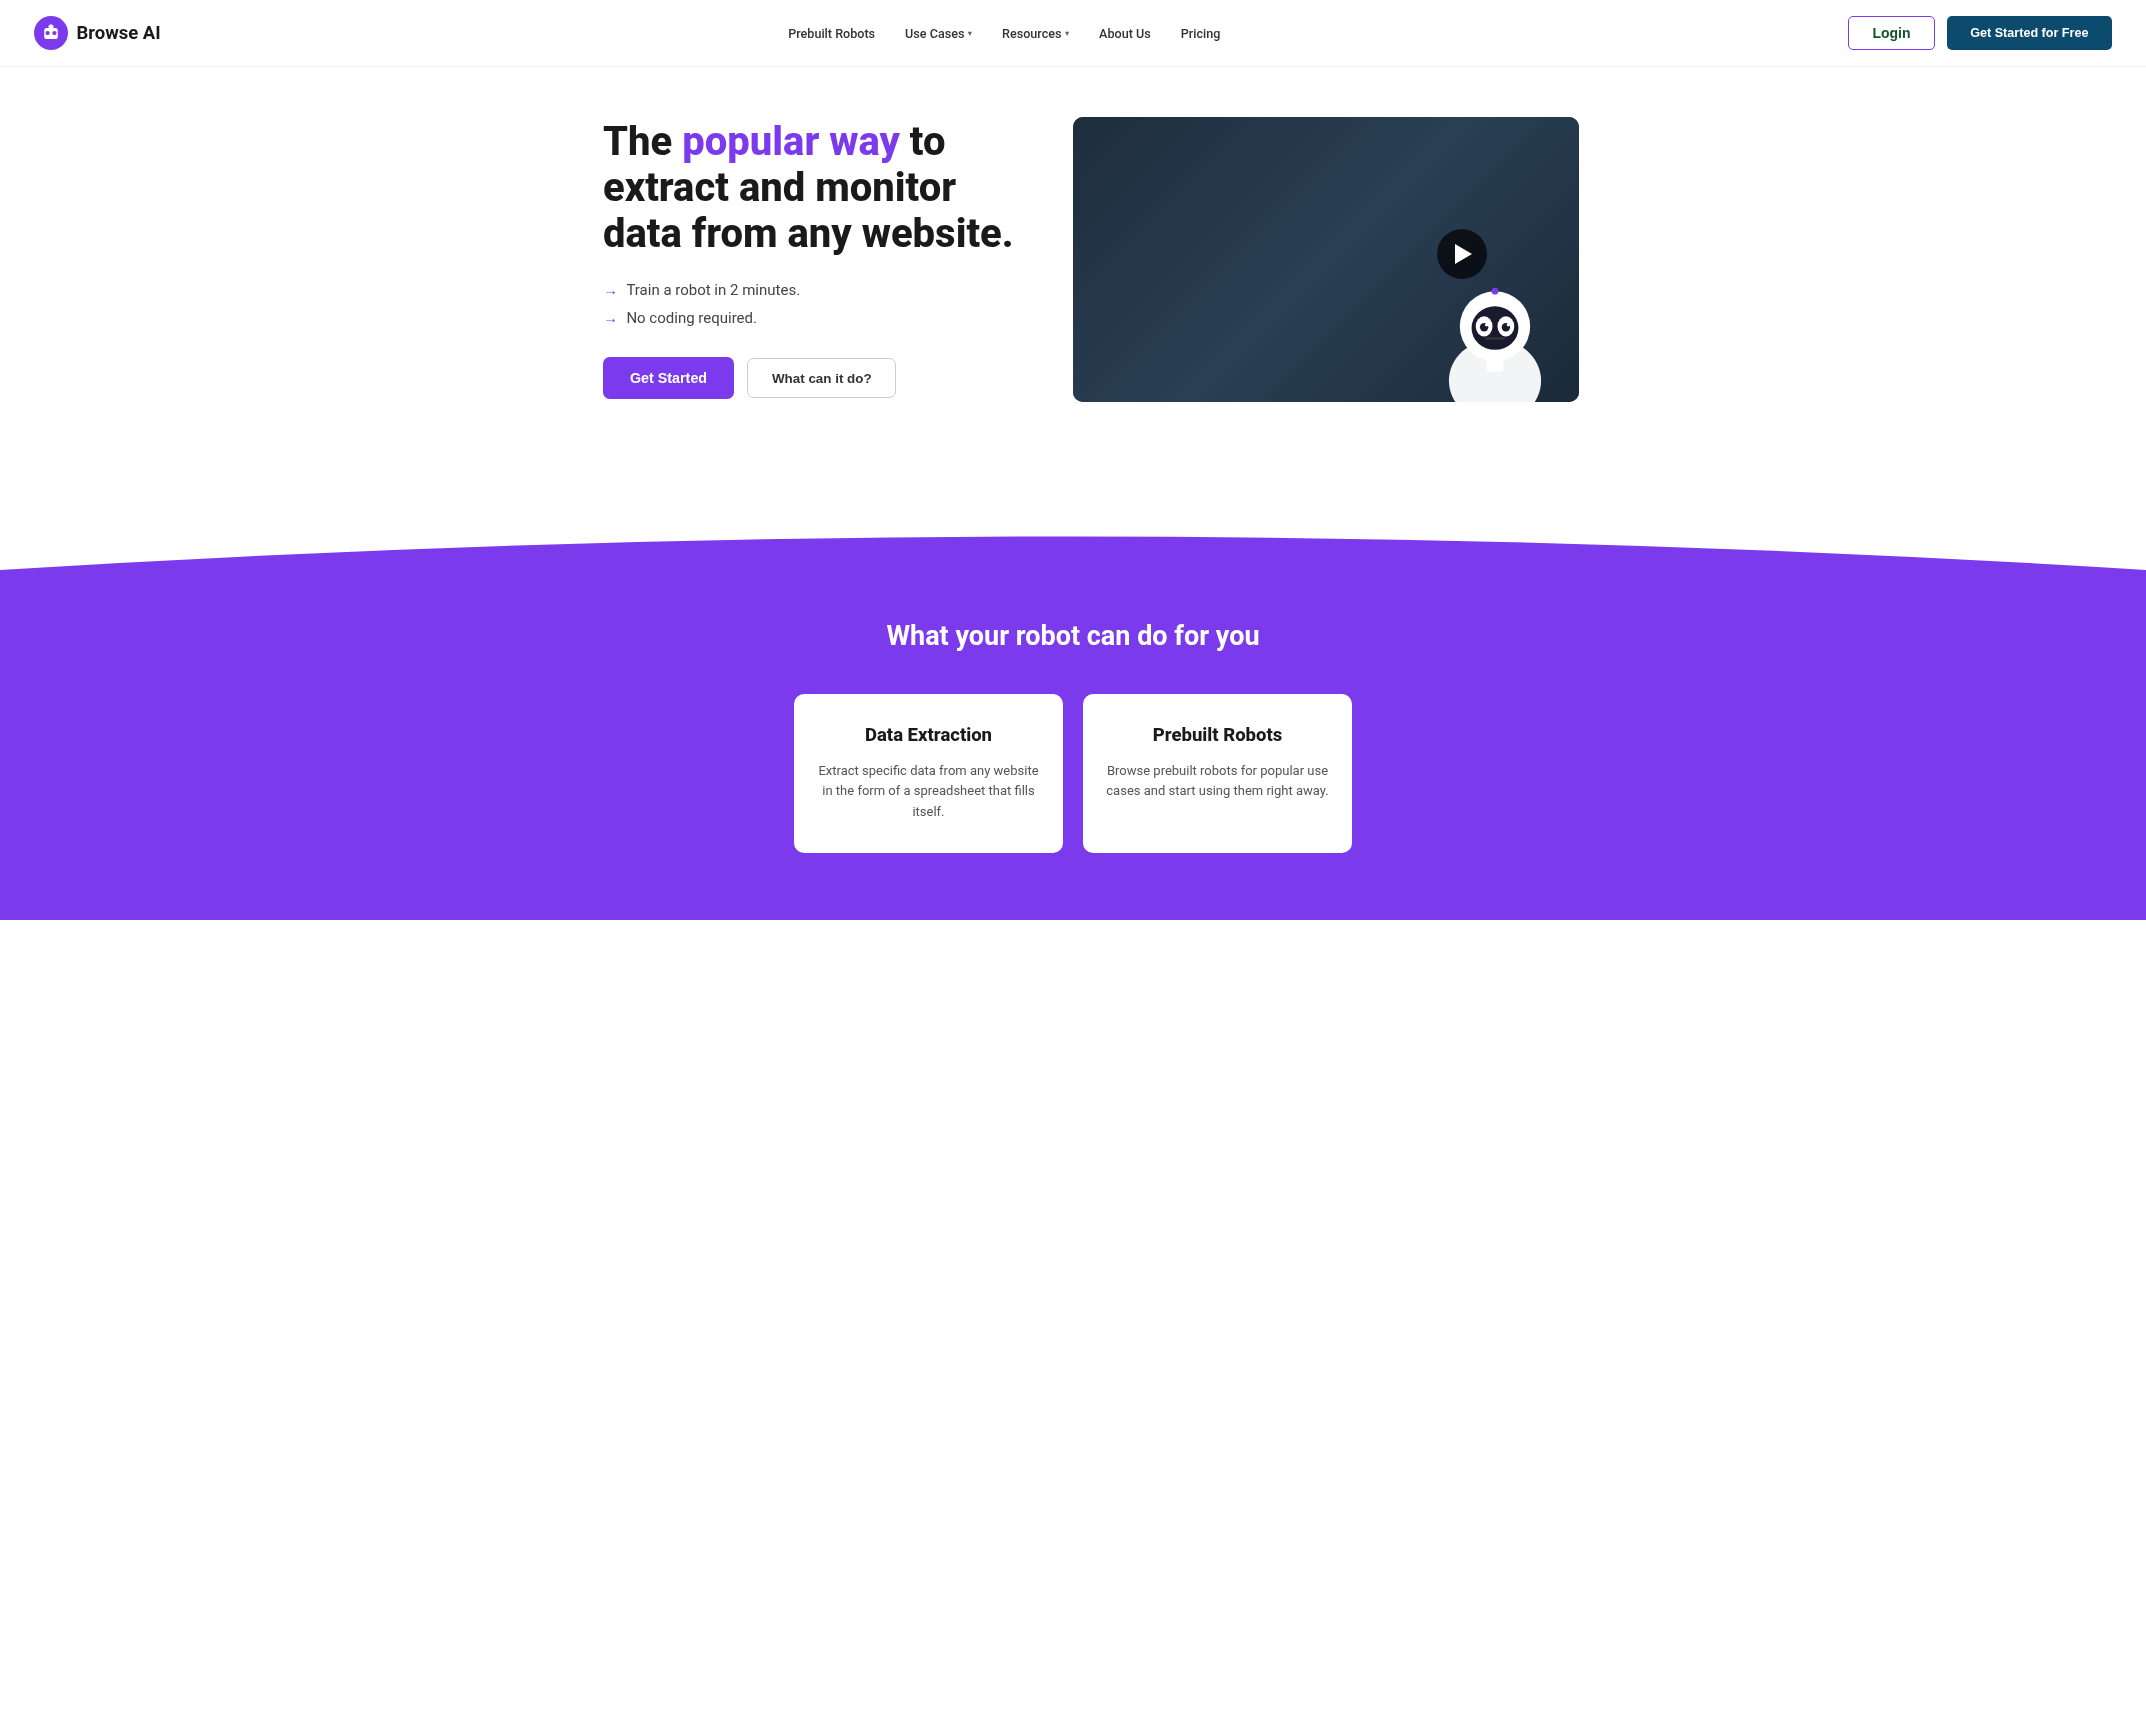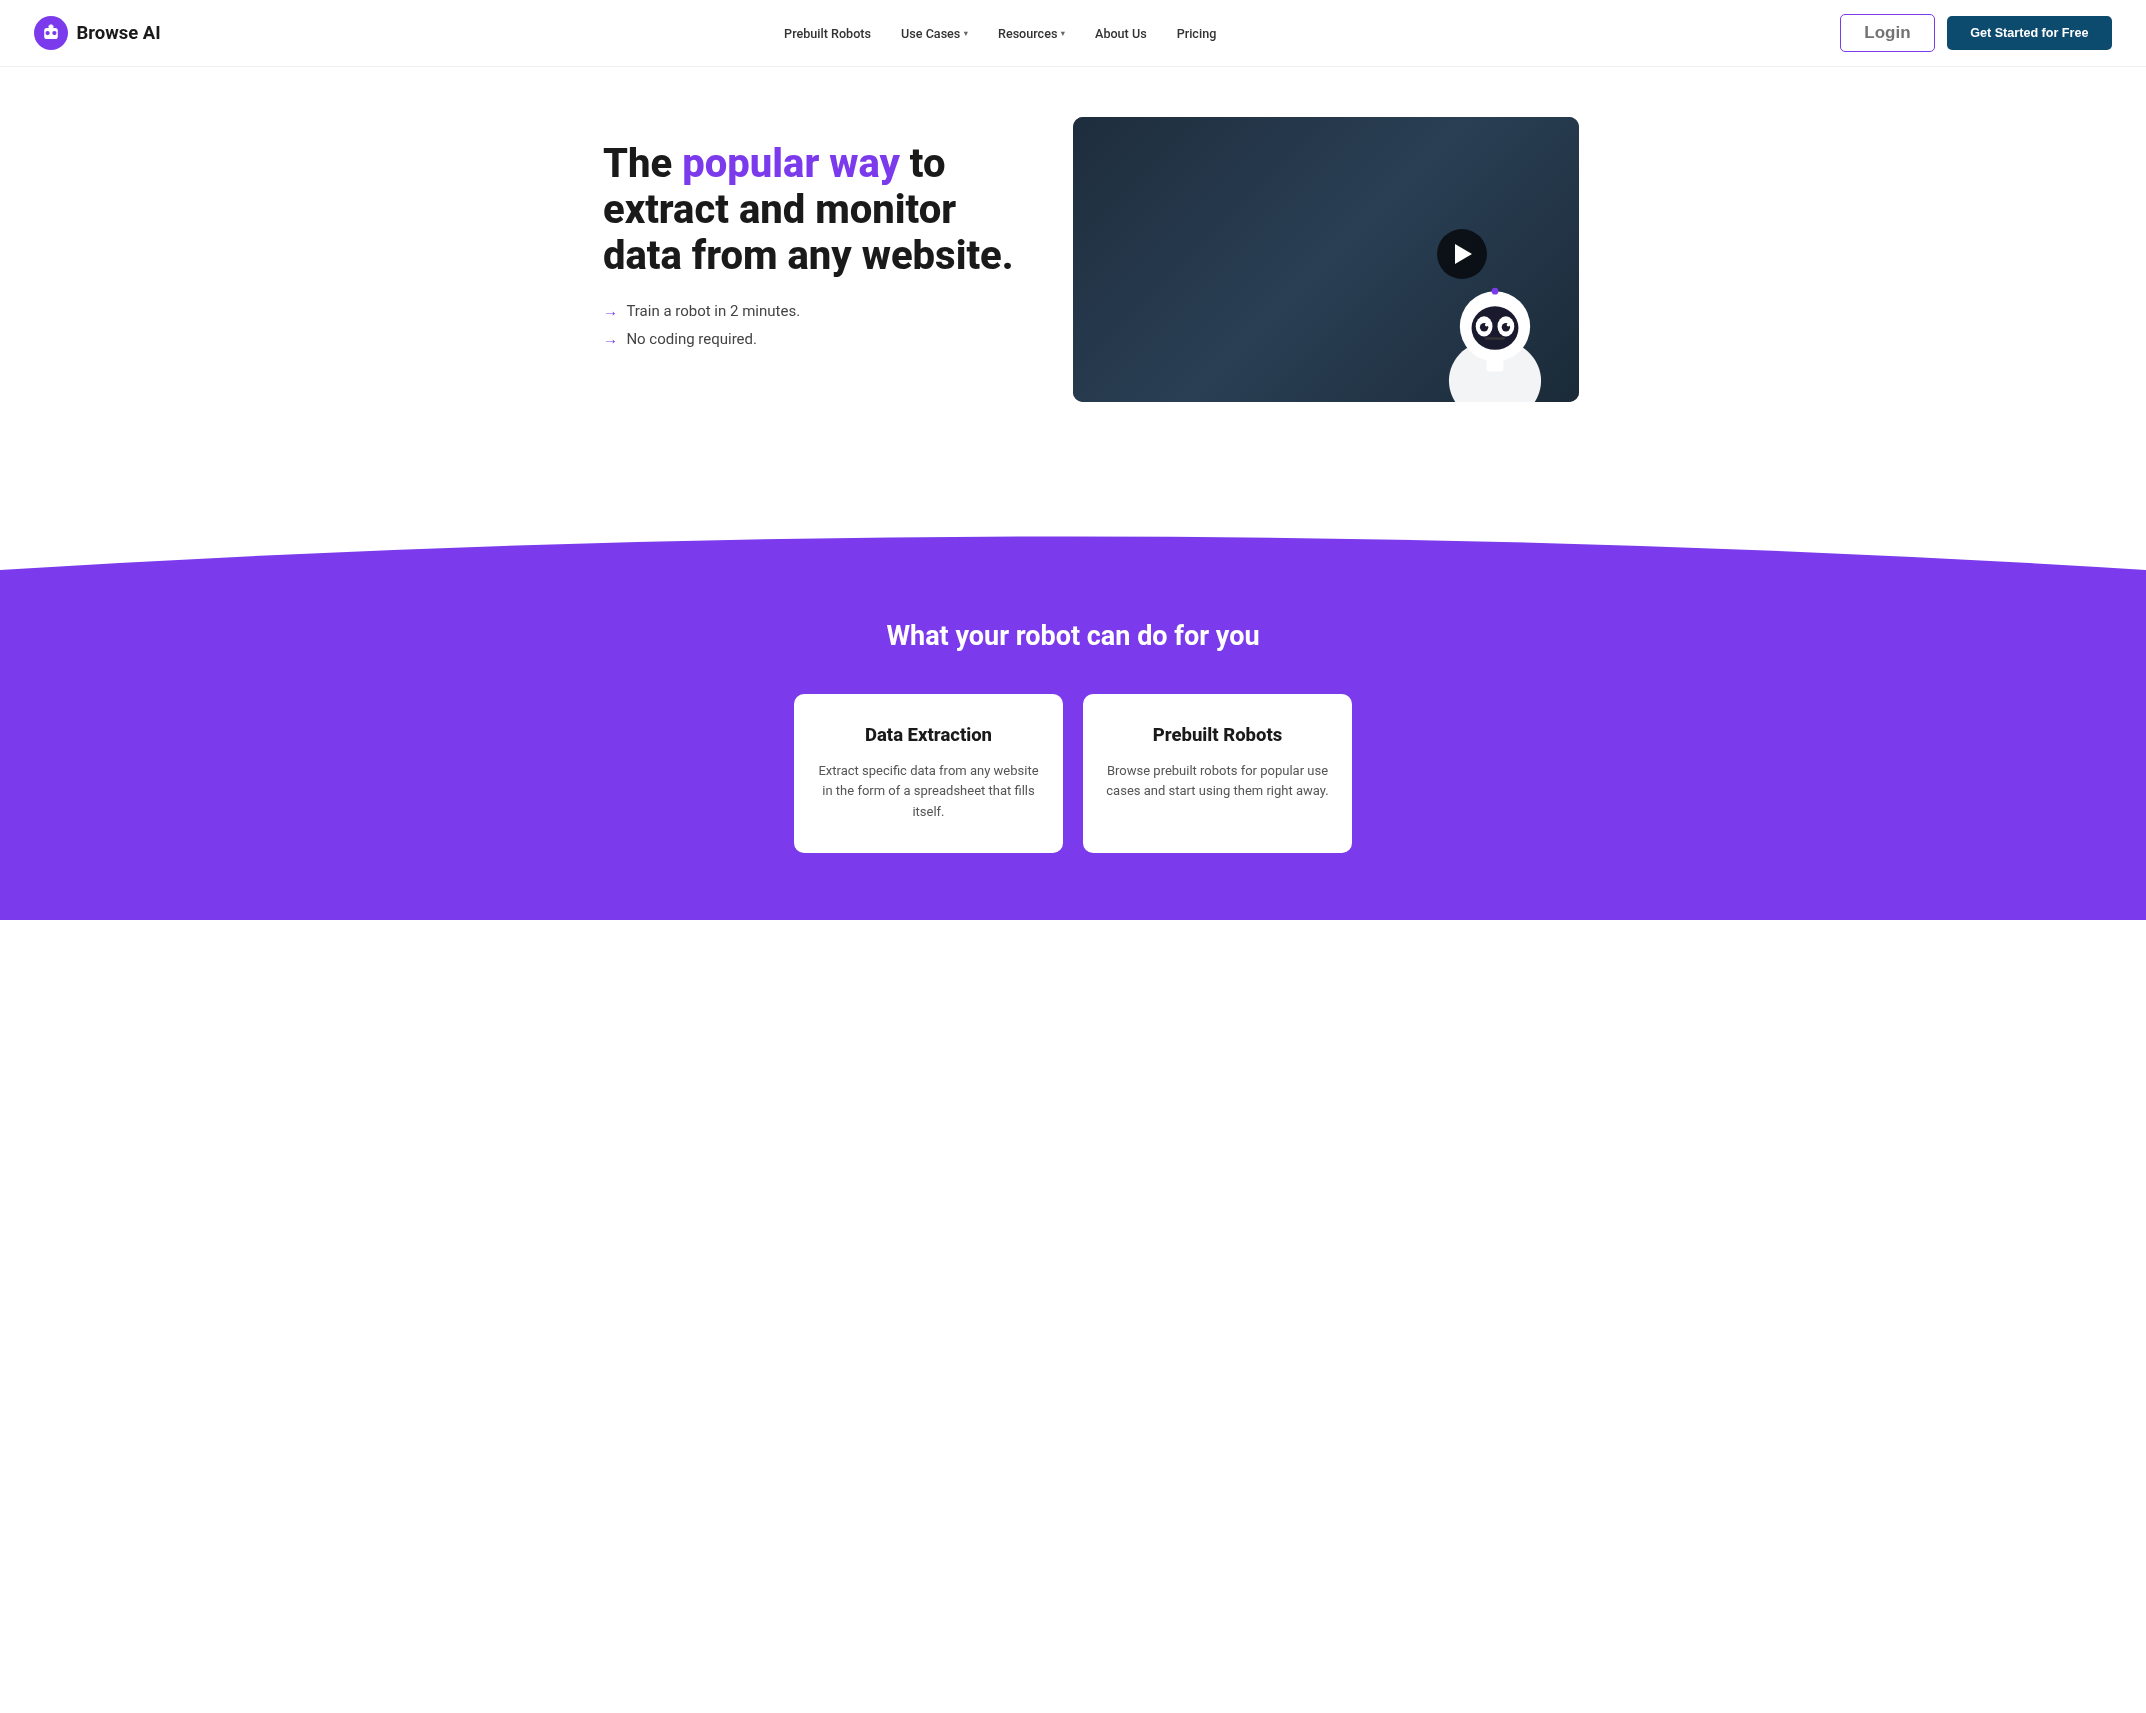--- a/index.html
+++ b/index.html
@@ -73,22 +73,22 @@
       display: flex;
       align-items: center;
       gap: 11.7px;
     }
 
     .btn-login {
       padding: 8.4px 23.5px;
       border: 1.7px solid #7c3aed;
       border-radius: 5px;
       background: #fff;
-      color: #737373;
-      font-size: 17px;
+      color: #14532d;
+      font-size: 14px;
       font-weight: 600;
       cursor: pointer;
     }
 
     .btn-get-started-nav {
       padding: 10px 23.5px;
       border: none;
       border-radius: 5px;
       background: #0c4a6e;
       color: #fff;
@@ -358,20 +358,24 @@
       <li>
         <span class="arrow-icon">→</span>
         <span>Train a robot in 2 minutes.</span>
       </li>
       <li>
         <span class="arrow-icon">→</span>
         <span>No coding required.</span>
       </li>
     </ul>
 
+    <div class="hero-buttons">
+      <button class="btn-get-started">Get Started</button>
+      <button class="btn-what-can">What can it do?</button>
+    </div>
   </div>
 
   <div class="hero-video">
     <div class="video-container">
 
       <div style="position:absolute;inset:0;background:linear-gradient(135deg,#1e2d3d 0%,#2a3f54 50%,#1a2a38 100%);"></div>
 
 
       <div class="play-button-area">
         <div class="play-btn">

